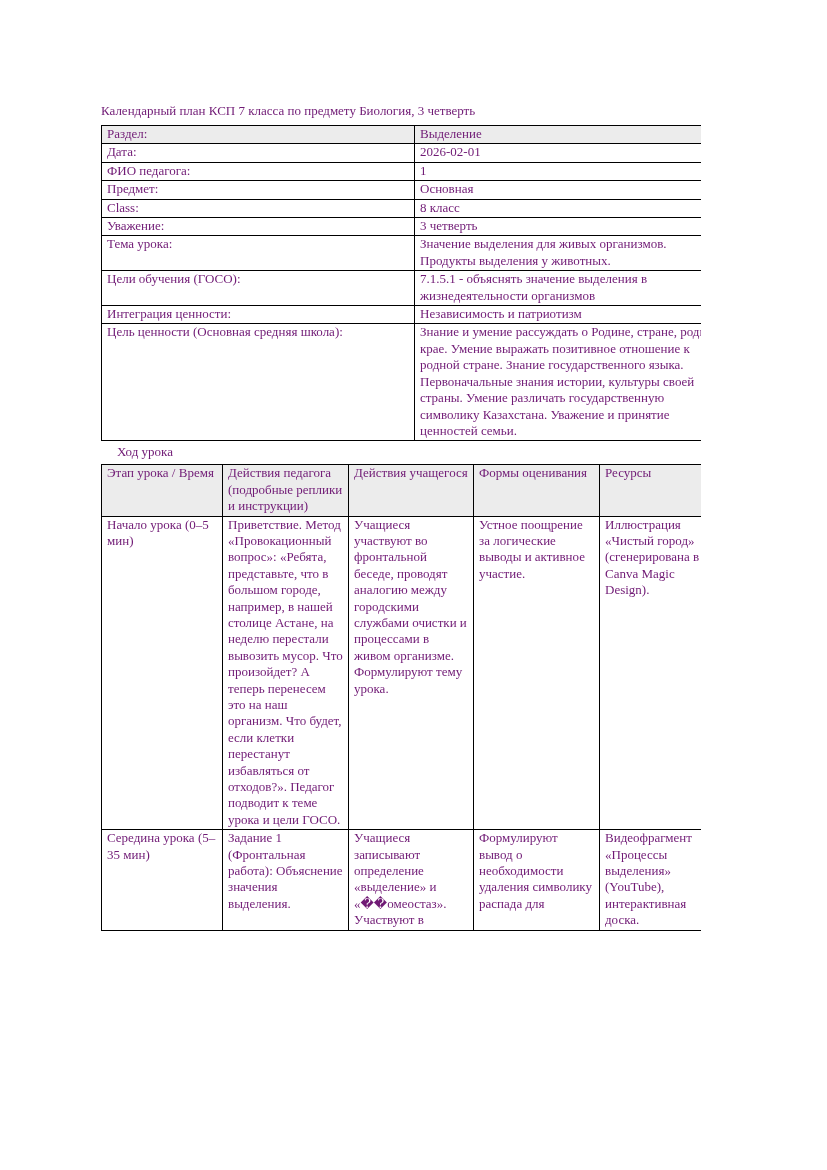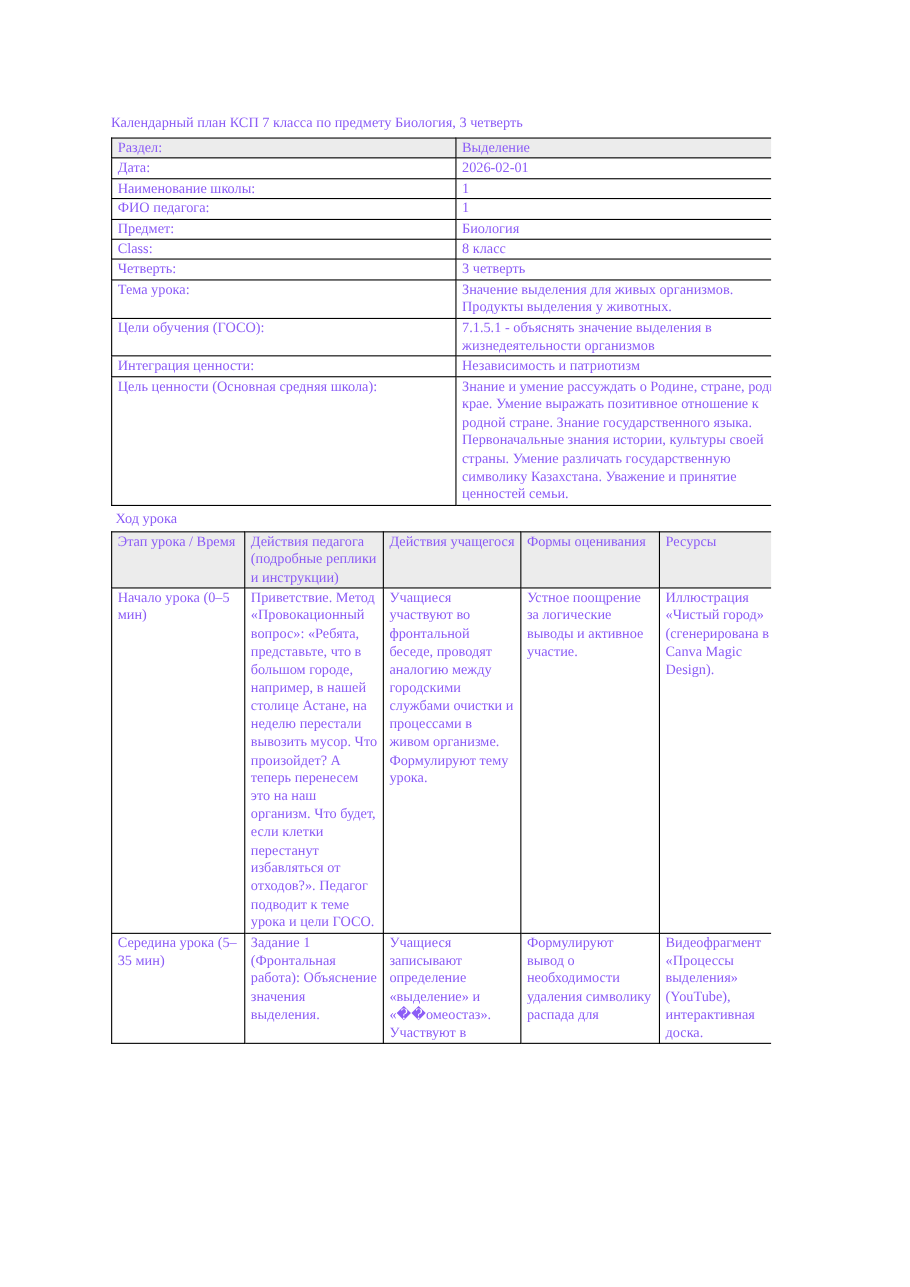--- a/index.html
+++ b/index.html
@@ -4,21 +4,21 @@
 <style>
   * { box-sizing: border-box; }
   html, body { margin: 0; padding: 0; background: #ffffff; }
   .page {
     position: relative;
     width: 701px;
     height: 1170px;
     background: #ffffff;
     overflow: hidden;
     font-family: "Liberation Serif", "DejaVu Serif", serif;
-    color: #8b5cf6;
+    color: #701a75;
   }
   .content {
     position: absolute;
     left: 101px;
     top: 103px;
     width: 626px;
   }
   .doc-title {
     font-size: 13px;
     line-height: 16px;
@@ -40,21 +40,21 @@
     line-height: 16.4px;
     padding: 0px 5px 1px 5px;
     overflow-wrap: break-word;
     word-wrap: break-word;
   }
   tr.shaded td, table.doc-table th { background: #ececec; }
   .section-heading {
     font-size: 13px;
     line-height: 16px;
     font-weight: normal;
-    margin: 3px 0 4px 4px;
+    margin: 3px 0 4px 16px;
   }
   
   col.info-label { width: 313px; }
   col.info-value { width: 313px; }
   
   col.c-stage { width: 121px; }
   col.c-teacher { width: 126px; }
   col.c-student { width: 125px; }
   col.c-assess { width: 126px; }
   col.c-res { width: 128px; }
@@ -75,37 +75,33 @@
       <tbody>
         <tr class="shaded">
           <td>Раздел:</td>
           <td>Выделение</td>
         </tr>
         <tr>
           <td>Дата:</td>
           <td>2026-02-01</td>
         </tr>
         <tr>
-          <td>Наименование школы:</td>
-          <td>1</td>
-        </tr>
-        <tr>
           <td>ФИО педагога:</td>
           <td>1</td>
         </tr>
         <tr>
           <td>Предмет:</td>
-          <td>Биология</td>
+          <td>Основная</td>
         </tr>
         <tr>
           <td>Class:</td>
           <td>8 класс</td>
         </tr>
         <tr>
-          <td>Четверть:</td>
+          <td>Уважение:</td>
           <td>3 четверть</td>
         </tr>
         <tr>
           <td>Тема урока:</td>
           <td>Значение выделения для живых организмов. Продукты выделения у животных.</td>
         </tr>
         <tr>
           <td>Цели обучения (ГОСО):</td>
           <td>7.1.5.1 - объяснять значение выделения в жизнедеятельности организмов</td>
         </tr>

